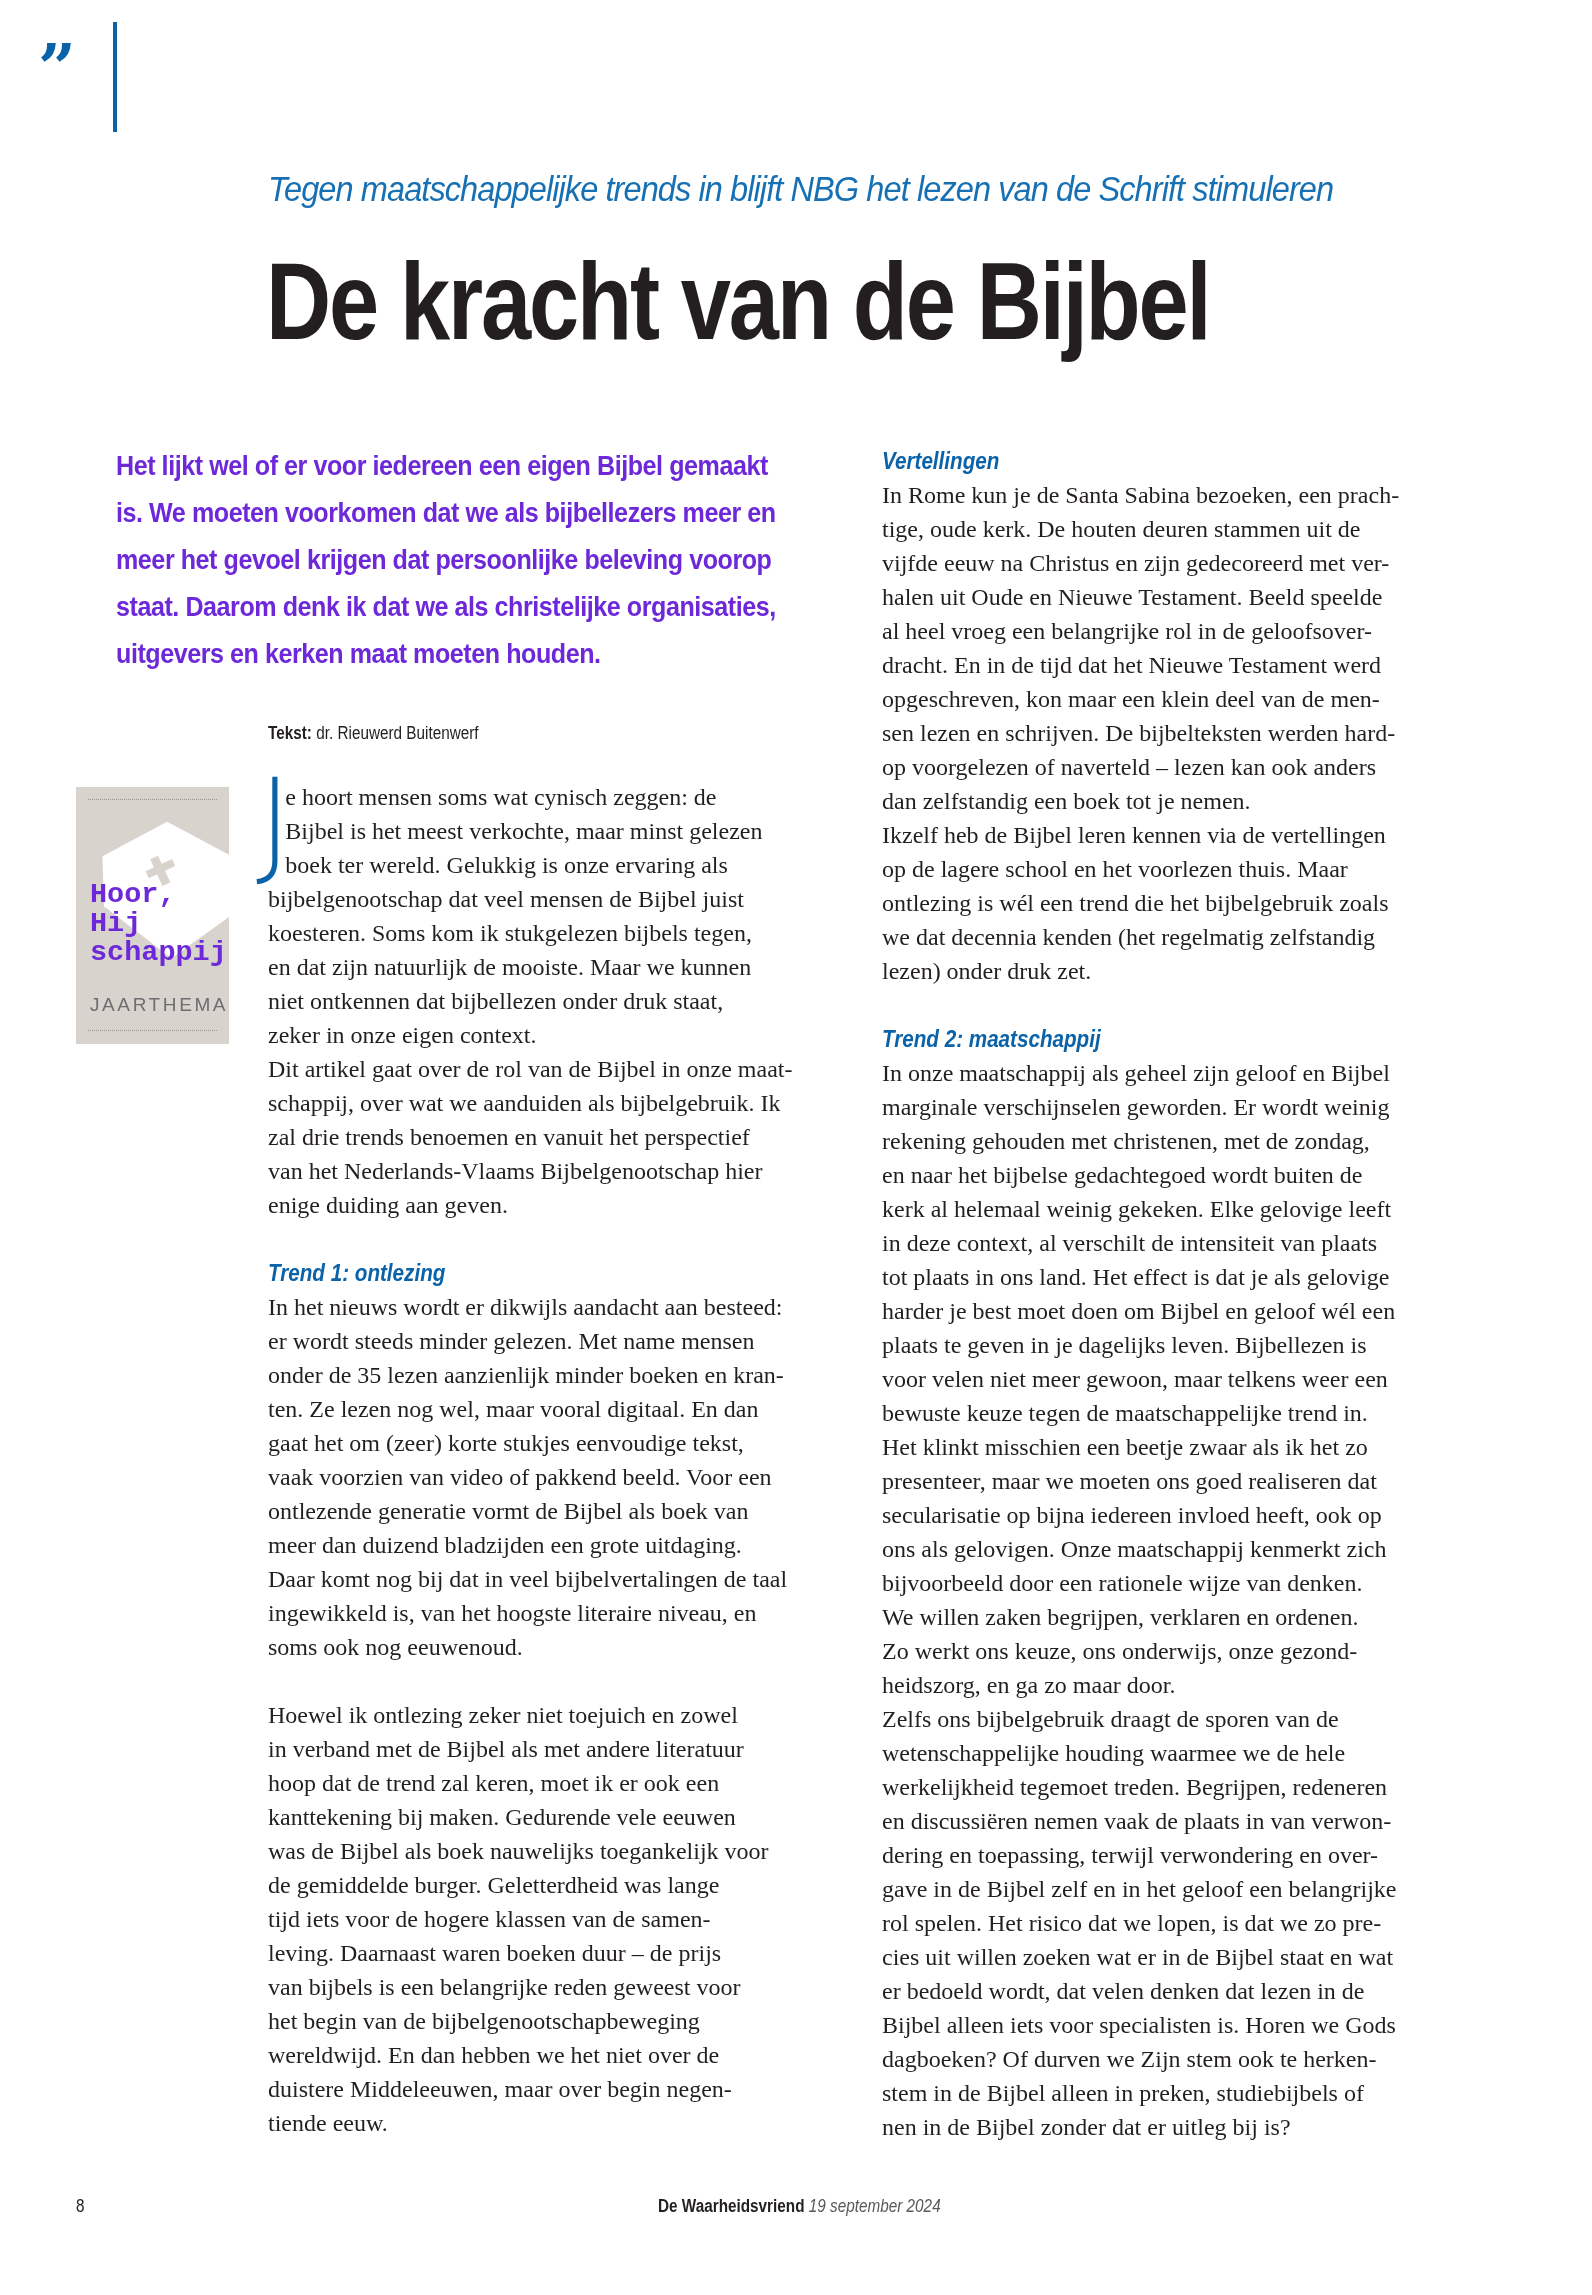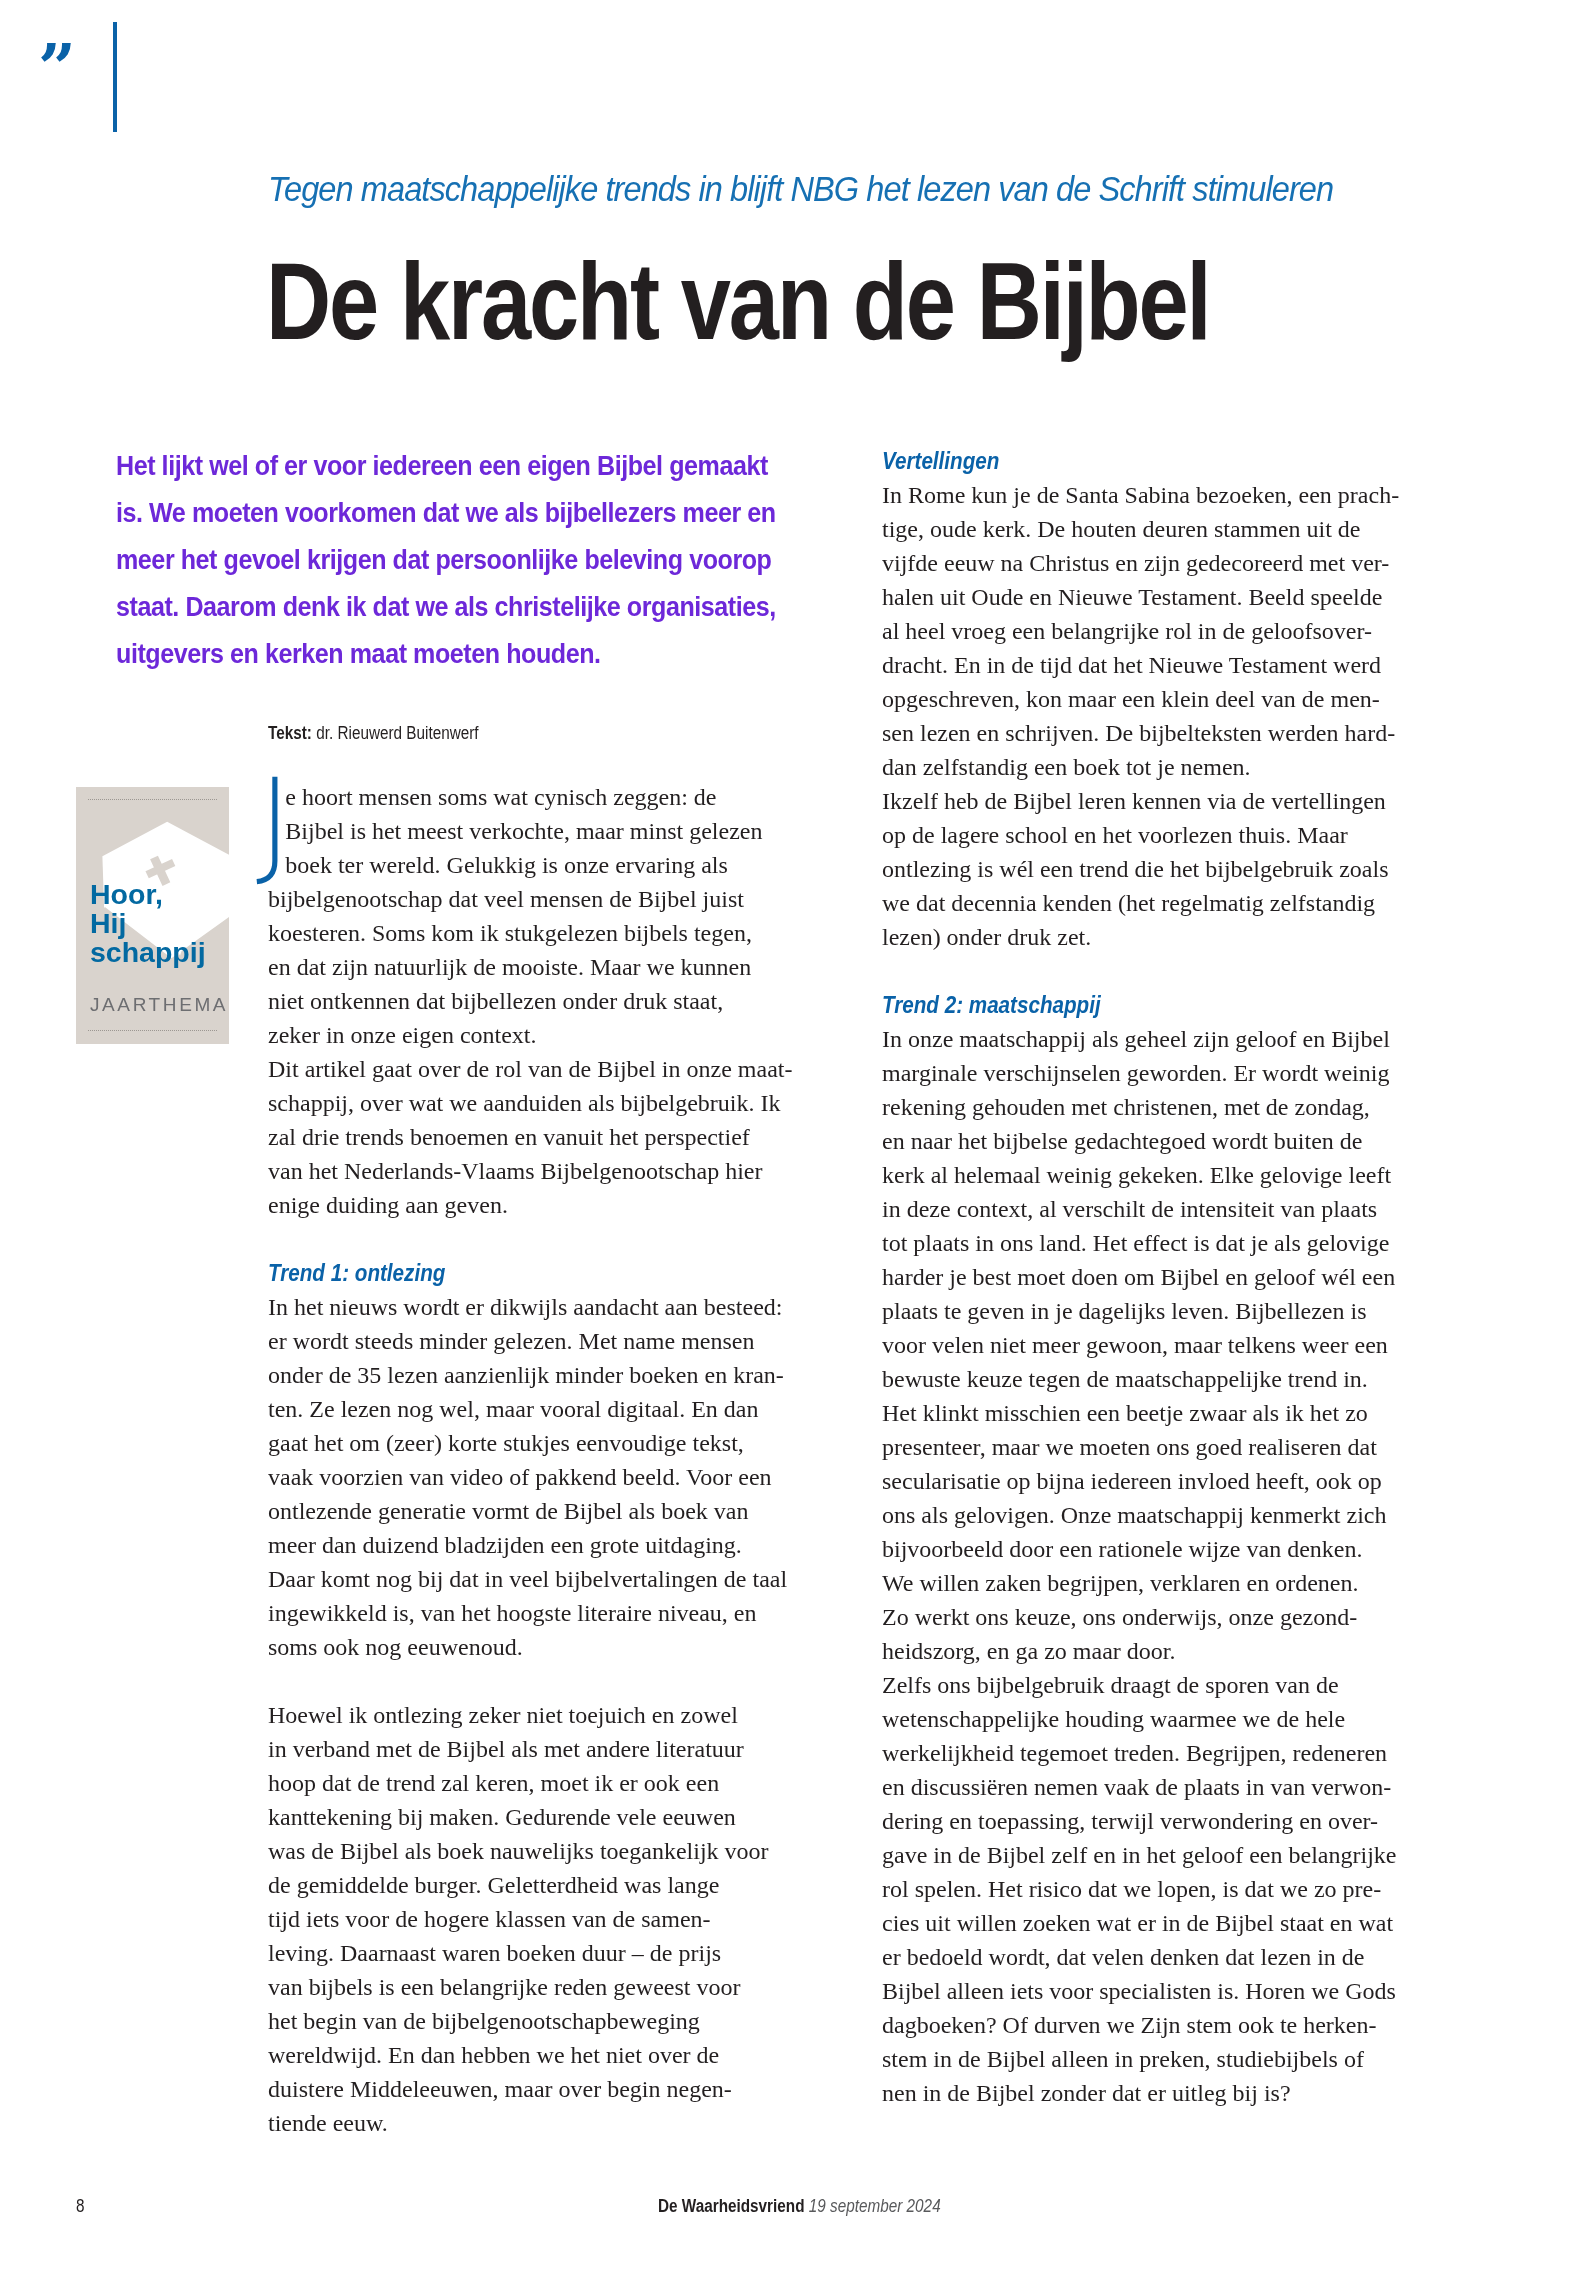--- a/index.html
+++ b/index.html
@@ -9,21 +9,21 @@
   .vline { left: 113px; top: 21.6px; width: 3.5px; height: 110px; background: #0a62a8; }
   .subtitle { left: 268px; top: 169px; font-family: "Liberation Sans", sans-serif; font-style: italic; font-size: 35px; color: #1670b3; white-space: nowrap; letter-spacing: -1px; transform: scaleX(0.93); transform-origin: left top; }
   .title { left: 266px; top: 240px; font-family: "Liberation Sans", sans-serif; font-weight: bold; font-size: 110px; color: #231f20; white-space: nowrap; letter-spacing: -2.6px; transform: scaleX(0.82); transform-origin: left top; line-height: 1.1; }
   .lead { left: 116px; top: 442px; width: 777px; font-family: "Liberation Sans", sans-serif; font-weight: bold; font-size: 28.5px; line-height: 47px; color: #6d28d9; letter-spacing: -0.5px; }
   .lead-line { display: block; white-space: nowrap; transform: scaleX(0.88); transform-origin: left center; }
   .byline { left: 268px; top: 723px; font-family: "Liberation Sans", sans-serif; font-size: 18px; color: #231f20; white-space: nowrap; transform: scaleX(0.85); transform-origin: left top; }
   .byline b { font-weight: bold; }
   .badge { left: 76px; top: 787px; width: 153px; height: 257px; background: #d9d3cd; overflow: hidden; }
   .badge .dots { position: absolute; left: 12px; right: 12px; height: 0; border-top: 1.7px dotted #9c9792; }
   .badge .book { position: absolute; left: 8.6px; top: 26px; }
-  .badge .b-title { position: absolute; left: 14px; top: 93px; font-family: Liberation Sans, sans-serif; font-weight: bold; font-size: 28.5px; line-height: 29px; color: #0369a1; }
+  .badge .b-title { position: absolute; left: 14px; top: 93px; font-family: Liberation Mono, monospace; font-weight: bold; font-size: 28.5px; line-height: 29px; color: #6d28d9; }
   .badge .b-sub { position: absolute; left: 14px; top: 207px; font-family: "Liberation Sans", sans-serif; font-size: 19px; letter-spacing: 2.6px; color: #6d6e71; }
   .col { font-family: "Liberation Serif", serif; font-size: 24px; line-height: 34px; color: #231f20; }
   .col p { margin: 0; white-space: nowrap; }
   .col .gap { height: 34px; }
   .col h3 { margin: 0; font-family: "Liberation Sans", sans-serif; font-weight: bold; font-style: italic; font-size: 24px; line-height: 34px; color: #0a62a8; white-space: nowrap; transform: scaleX(0.86); transform-origin: left center; }
   .col-left { left: 268px; top: 780px; width: 570px; }
   .col-right { left: 882px; top: 444px; width: 587px; }
   .dropcap { position: absolute; left: 255px; top: 775px; width: 26px; height: 110px; }
   .first3 { padding-left: 17.3px; }
   .footer-num { left: 76px; top: 2196px; font-family: "Liberation Sans", sans-serif; font-size: 18px; color: #231f20; transform: scaleX(0.85); transform-origin: left top; }
@@ -123,20 +123,21 @@
 <div class="abs col col-right">
   <h3>Vertellingen</h3>
   <p>In Rome kun je de Santa Sabina bezoeken, een prach-</p>
   <p>tige, oude kerk. De houten deuren stammen uit de</p>
   <p>vijfde eeuw na Christus en zijn gedecoreerd met ver-</p>
   <p>halen uit Oude en Nieuwe Testament. Beeld speelde</p>
   <p>al heel vroeg een belangrijke rol in de geloofsover-</p>
   <p>dracht. En in de tijd dat het Nieuwe Testament werd</p>
   <p>opgeschreven, kon maar een klein deel van de men-</p>
   <p>sen lezen en schrijven. De bijbelteksten werden hard-</p>
+  <p>op voorgelezen of naverteld – lezen kan ook anders</p>
   <p>dan zelfstandig een boek tot je nemen.</p>
   <p>Ikzelf heb de Bijbel leren kennen via de vertellingen</p>
   <p>op de lagere school en het voorlezen thuis. Maar</p>
   <p>ontlezing is wél een trend die het bijbelgebruik zoals</p>
   <p>we dat decennia kenden (het regelmatig zelfstandig</p>
   <p>lezen) onder druk zet.</p>
   <div class="gap"></div>
   <h3>Trend 2: maatschappij</h3>
   <p>In onze maatschappij als geheel zijn geloof en Bijbel</p>
   <p>marginale verschijnselen geworden. Er wordt weinig</p>

